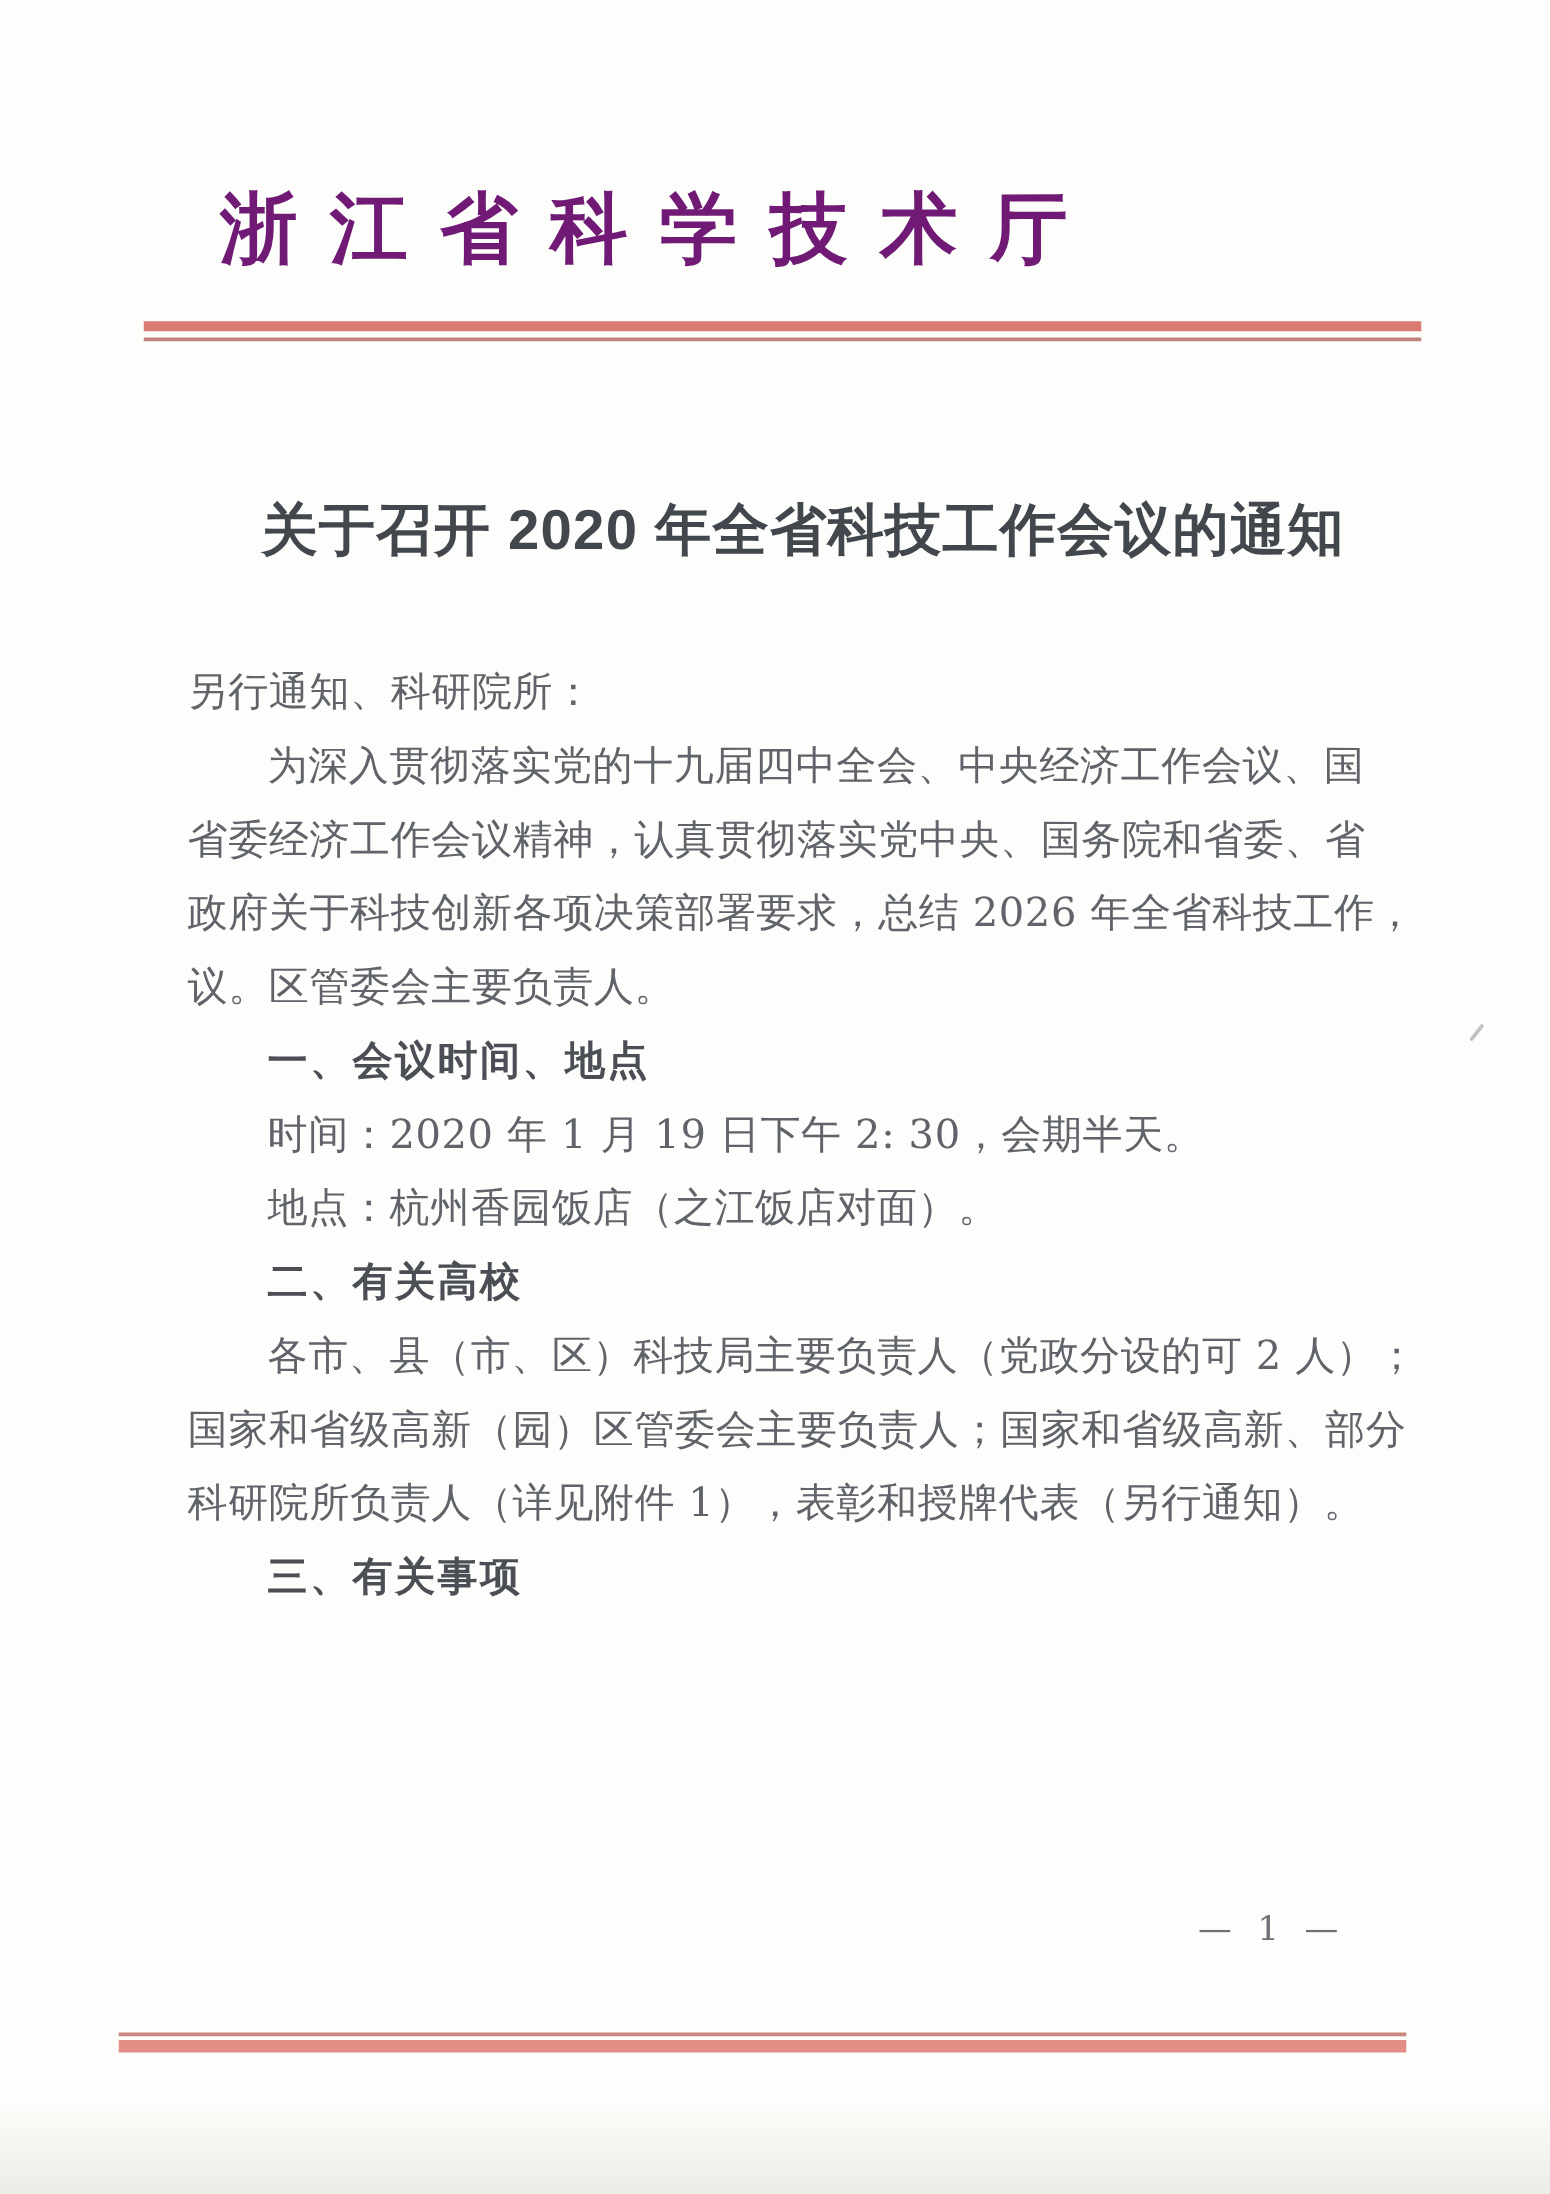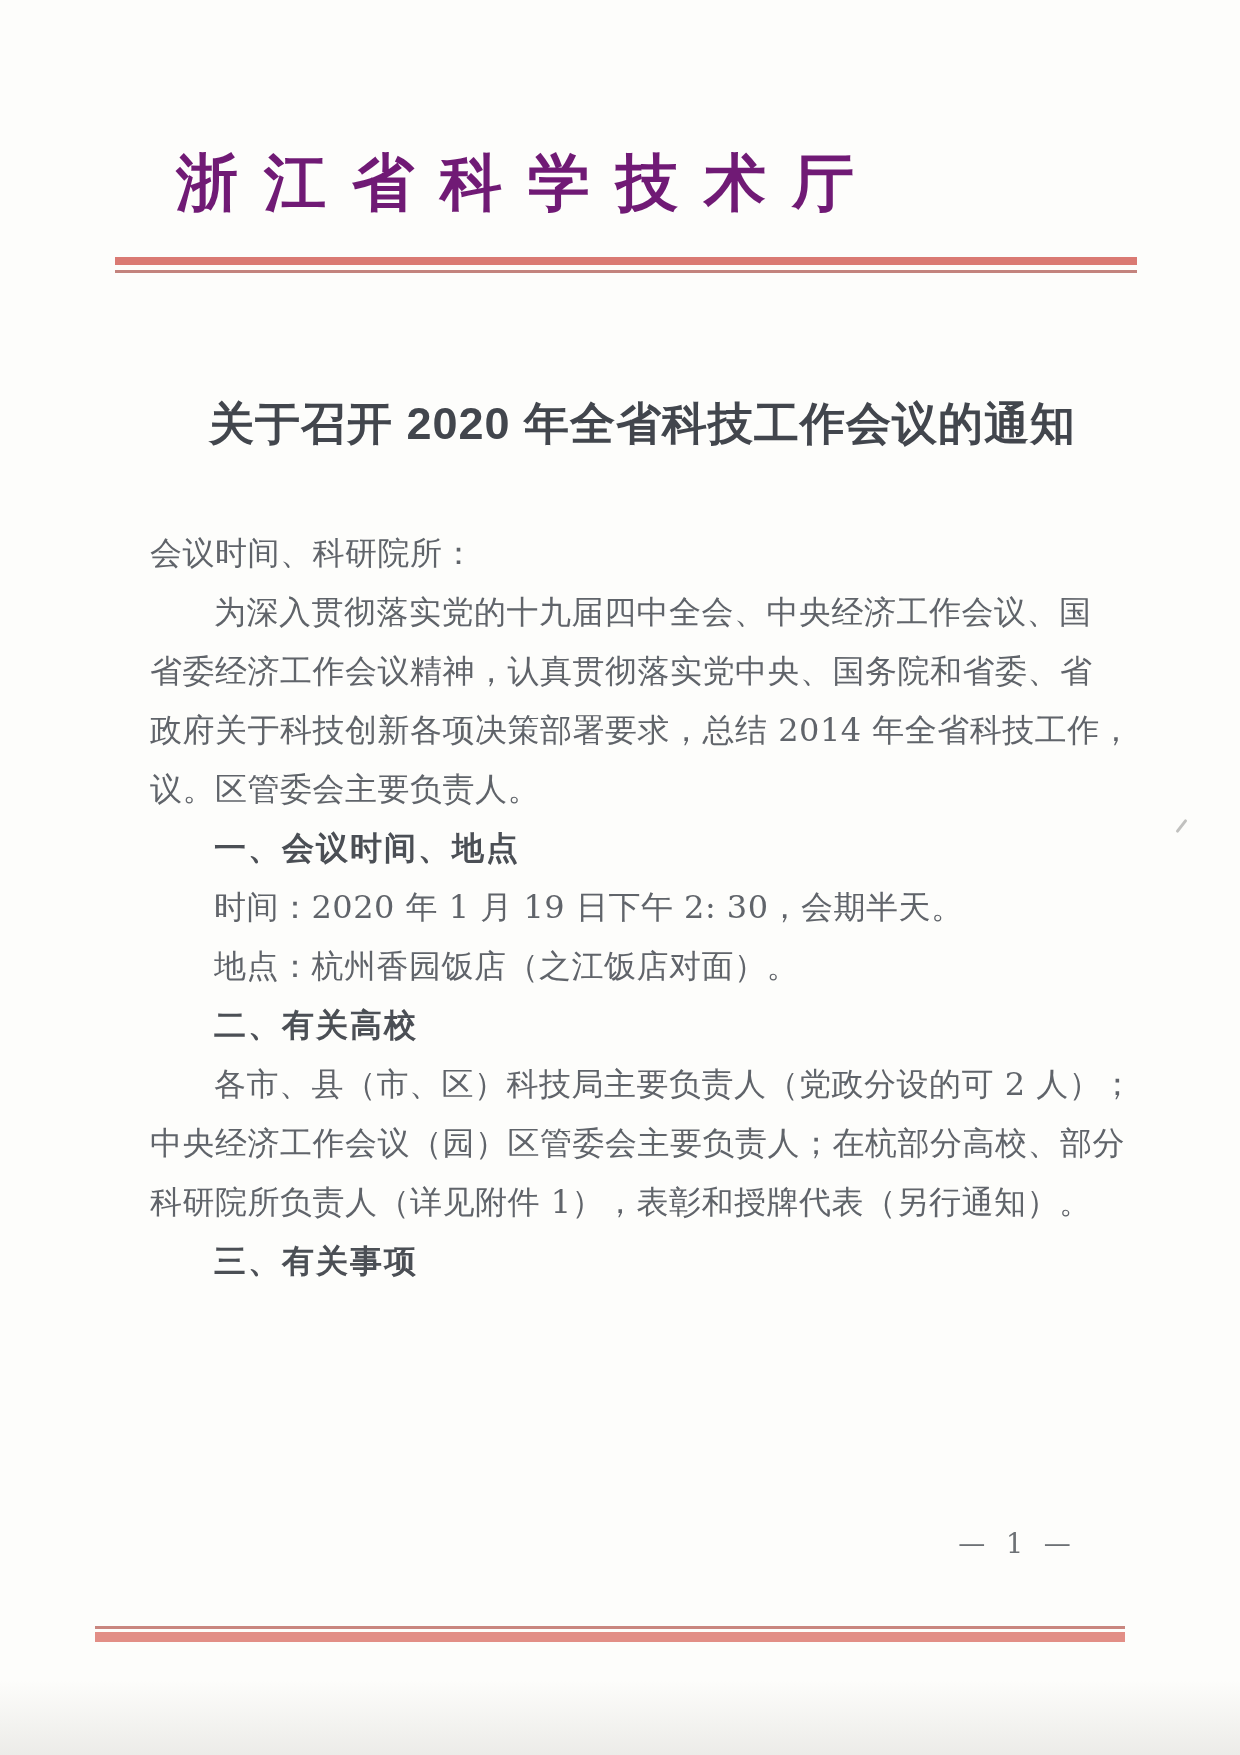--- a/index.html
+++ b/index.html
@@ -144,31 +144,31 @@
 <div class="page">
 
   <div class="agency-name">浙江省科学技术厅</div>
 
   <div class="rule-top-thick"></div>
   <div class="rule-top-thin"></div>
 
   <div class="doc-title">关于召开 2020 年全省科技工作会议的通知</div>
 
   <div class="doc-body">
-    <div class="line">会议时间、科研院所：</div>
+    <div class="line">另行通知、科研院所：</div>
     <div class="line indent">为深入贯彻落实党的十九届四中全会、中央经济工作会议、国</div>
     <div class="line">省委经济工作会议精神，认真贯彻落实党中央、国务院和省委、省</div>
-    <div class="line">政府关于科技创新各项决策部署要求，总结 2014 年全省科技工作，</div>
+    <div class="line">政府关于科技创新各项决策部署要求，总结 2026 年全省科技工作，</div>
     <div class="line">议。区管委会主要负责人。</div>
     <div class="line indent heading">一、会议时间、地点</div>
     <div class="line indent">时间：2020 年 1 月 19 日下午 2: 30，会期半天。</div>
     <div class="line indent">地点：杭州香园饭店（之江饭店对面）。</div>
     <div class="line indent heading">二、有关高校</div>
     <div class="line indent">各市、县（市、区）科技局主要负责人（党政分设的可 2 人）；</div>
-    <div class="line">中央经济工作会议（园）区管委会主要负责人；在杭部分高校、部分</div>
+    <div class="line">国家和省级高新（园）区管委会主要负责人；国家和省级高新、部分</div>
     <div class="line">科研院所负责人（详见附件 1），表彰和授牌代表（另行通知）。</div>
     <div class="line indent heading">三、有关事项</div>
   </div>
 
   <div class="page-number">— 1 —</div>
 
   <div class="rule-bottom-thin"></div>
   <div class="rule-bottom-thick"></div>
 
   <div class="scan-artifact-mark"></div>

